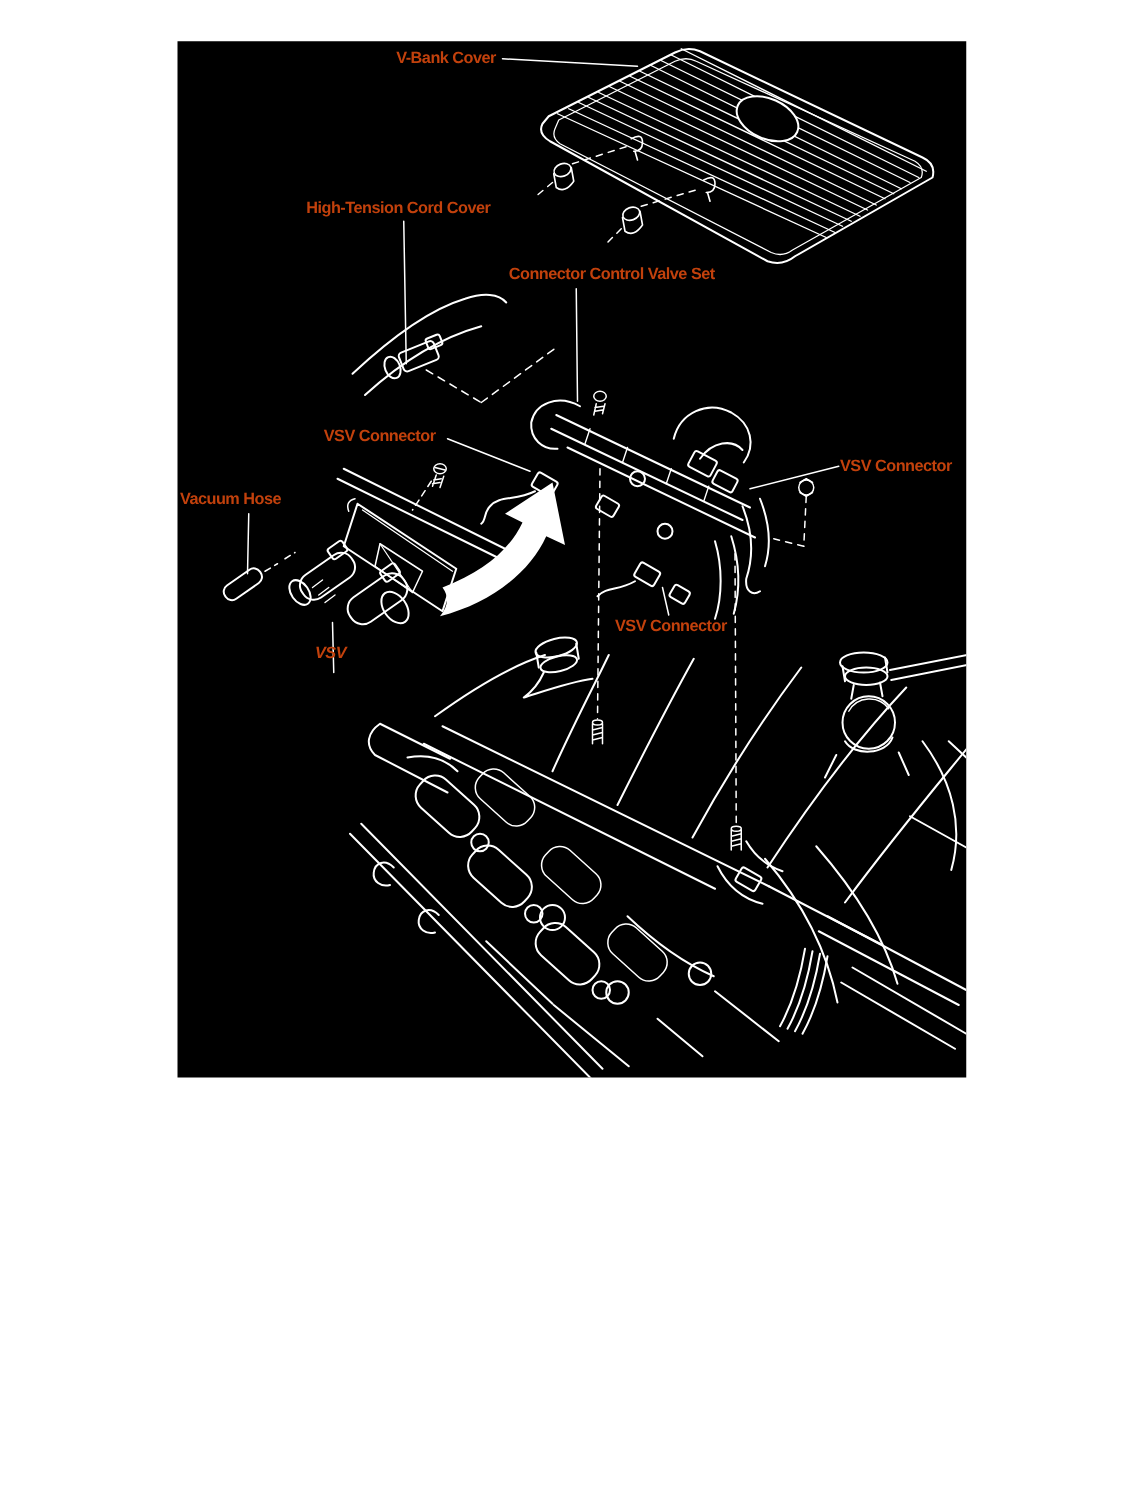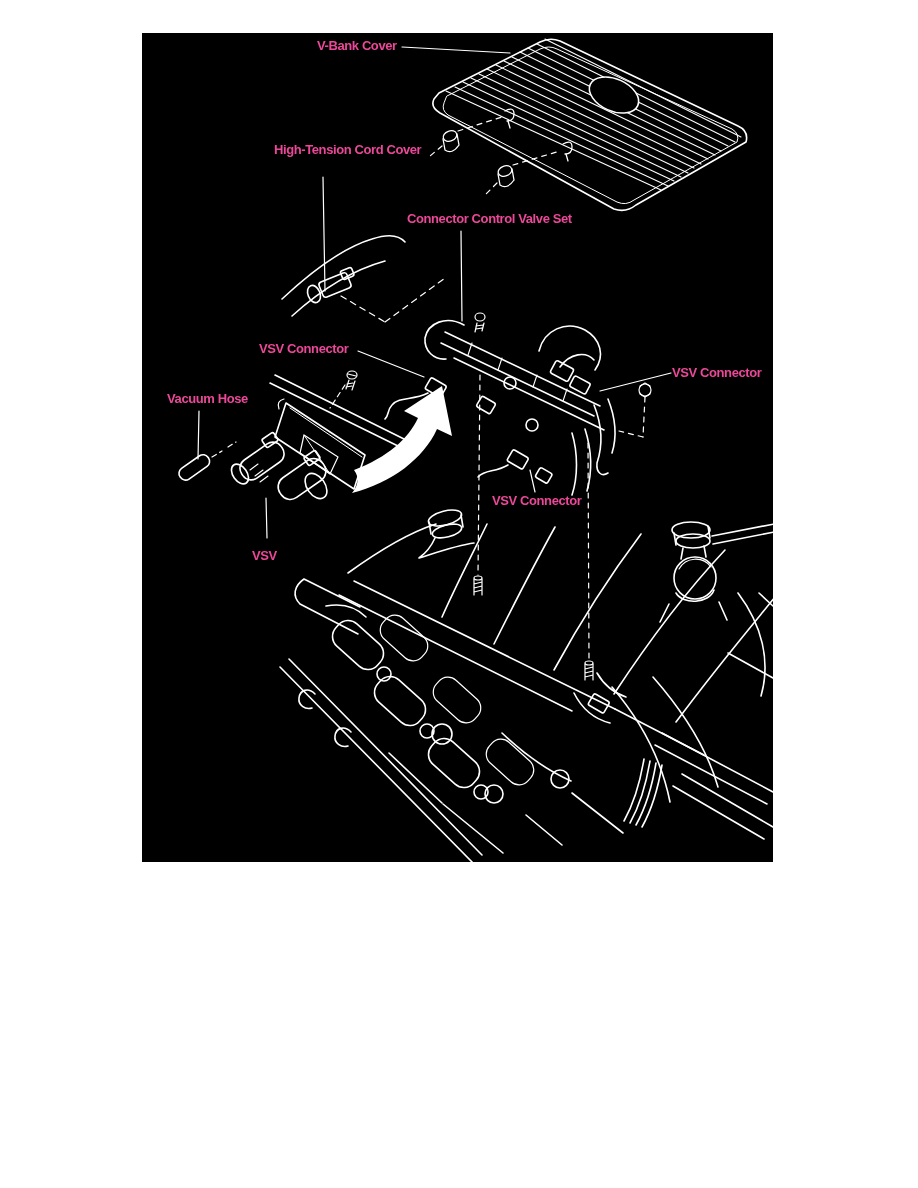--- a/index.html
+++ b/index.html
@@ -8,21 +8,21 @@
     background:#ffffff;
     font-family:"Liberation Sans", sans-serif;
     overflow:hidden;
   }
   .diagram{
     position:absolute;left:142px;top:33px;width:631px;height:829px;
     background:#000000;
   }
   .diagram svg{position:absolute;left:0;top:0;}
   .lbl{
-    position:absolute;color:#ec4899;
+    position:absolute;color:#c2410c;
     font:700 13px "Liberation Sans", sans-serif;
     letter-spacing:-0.4px;white-space:nowrap;line-height:14px;
   }
 </style>
 </head>
 <body>
 
 <div class="diagram">
 
   <svg width="631" height="829" viewBox="0 0 631 829" fill="none" stroke="#ffffff" stroke-width="1.6" stroke-linecap="round" stroke-linejoin="round">
@@ -240,20 +240,20 @@
       <line x1="319" y1="198" x2="320" y2="288"></line>
       <line x1="216" y1="318" x2="282" y2="344"></line>
       <line x1="529" y1="340" x2="458" y2="358"></line>
       <line x1="57" y1="378" x2="56" y2="426"></line>
       <line x1="124" y1="465" x2="125" y2="505"></line>
       <line x1="388" y1="437" x2="393" y2="459"></line>
     </g>
   </svg>
 
   <div class="lbl" style="left:175px;top:6px;">V-Bank Cover</div>
-  <div class="lbl" style="left:103px;top:110px;margin-left:29px;">High-Tension Cord Cover</div>
+  <div class="lbl" style="left:103px;top:126px;">High-Tension Cord Cover</div>
   <div class="lbl" style="left:265px;top:179px;">Connector Control Valve Set</div>
   <div class="lbl" style="left:117px;top:309px;">VSV Connector</div>
   <div class="lbl" style="left:530px;top:333px;">VSV Connector</div>
-  <div class="lbl" style="left:25px;top:359px;">Vacuum Hose</div>
-  <div class="lbl" style="left:110px;top:516px;">VSV</div>
+  <div class="lbl" style="left:2px;top:359px;">Vacuum Hose</div>
+  <div class="lbl" style="left:110px;top:482px;font-style:italic;">VSV</div>
   <div class="lbl" style="left:350px;top:461px;">VSV Connector</div>
 </div>
 
 </body></html>

